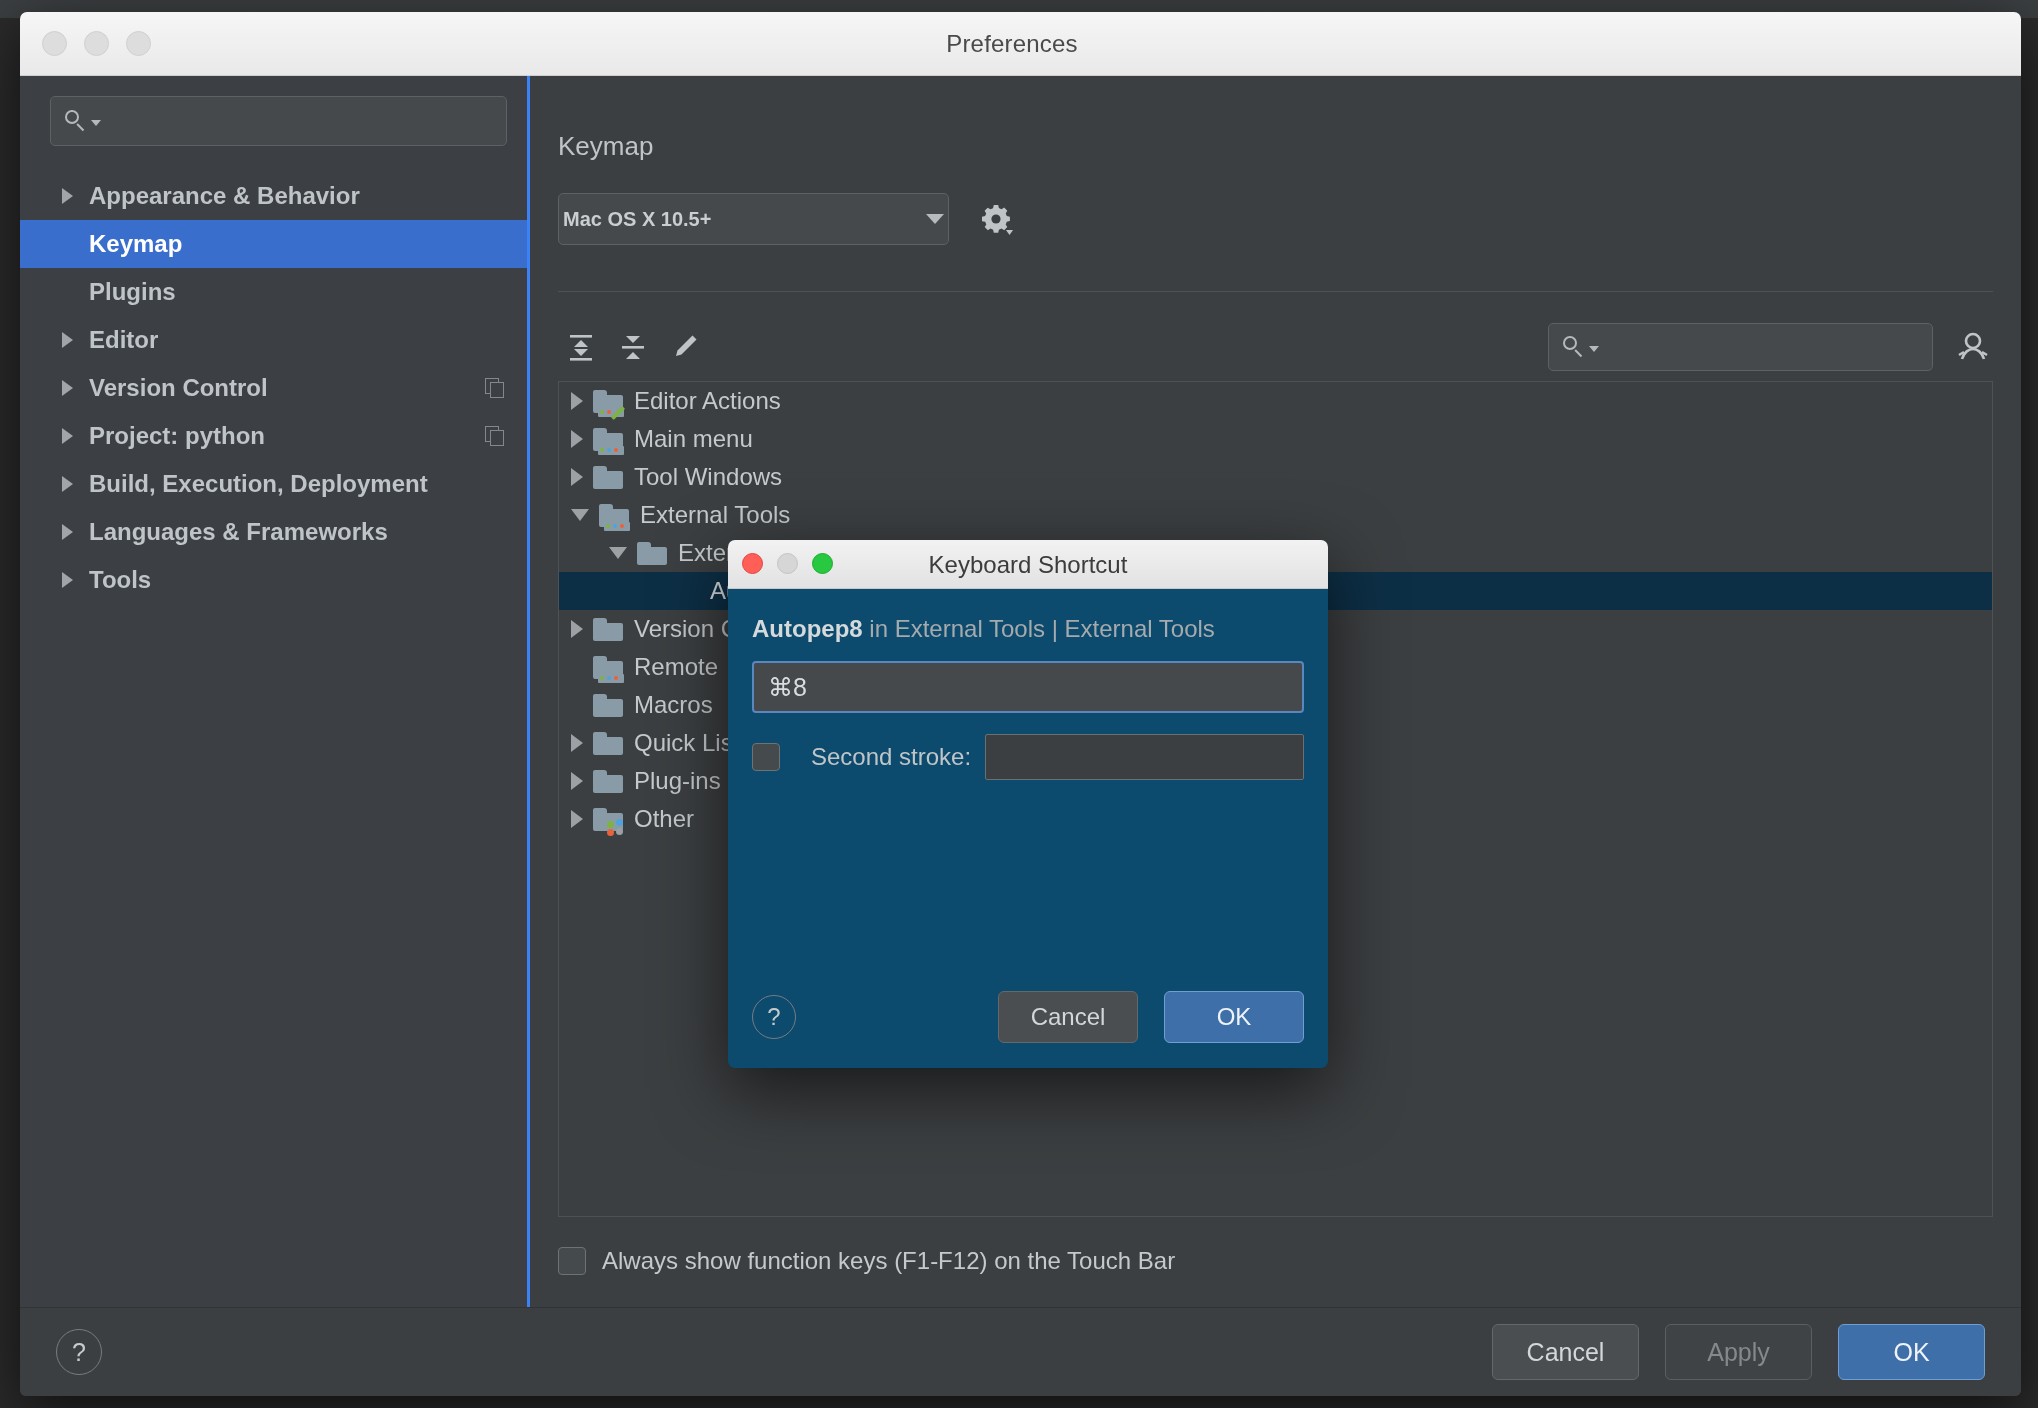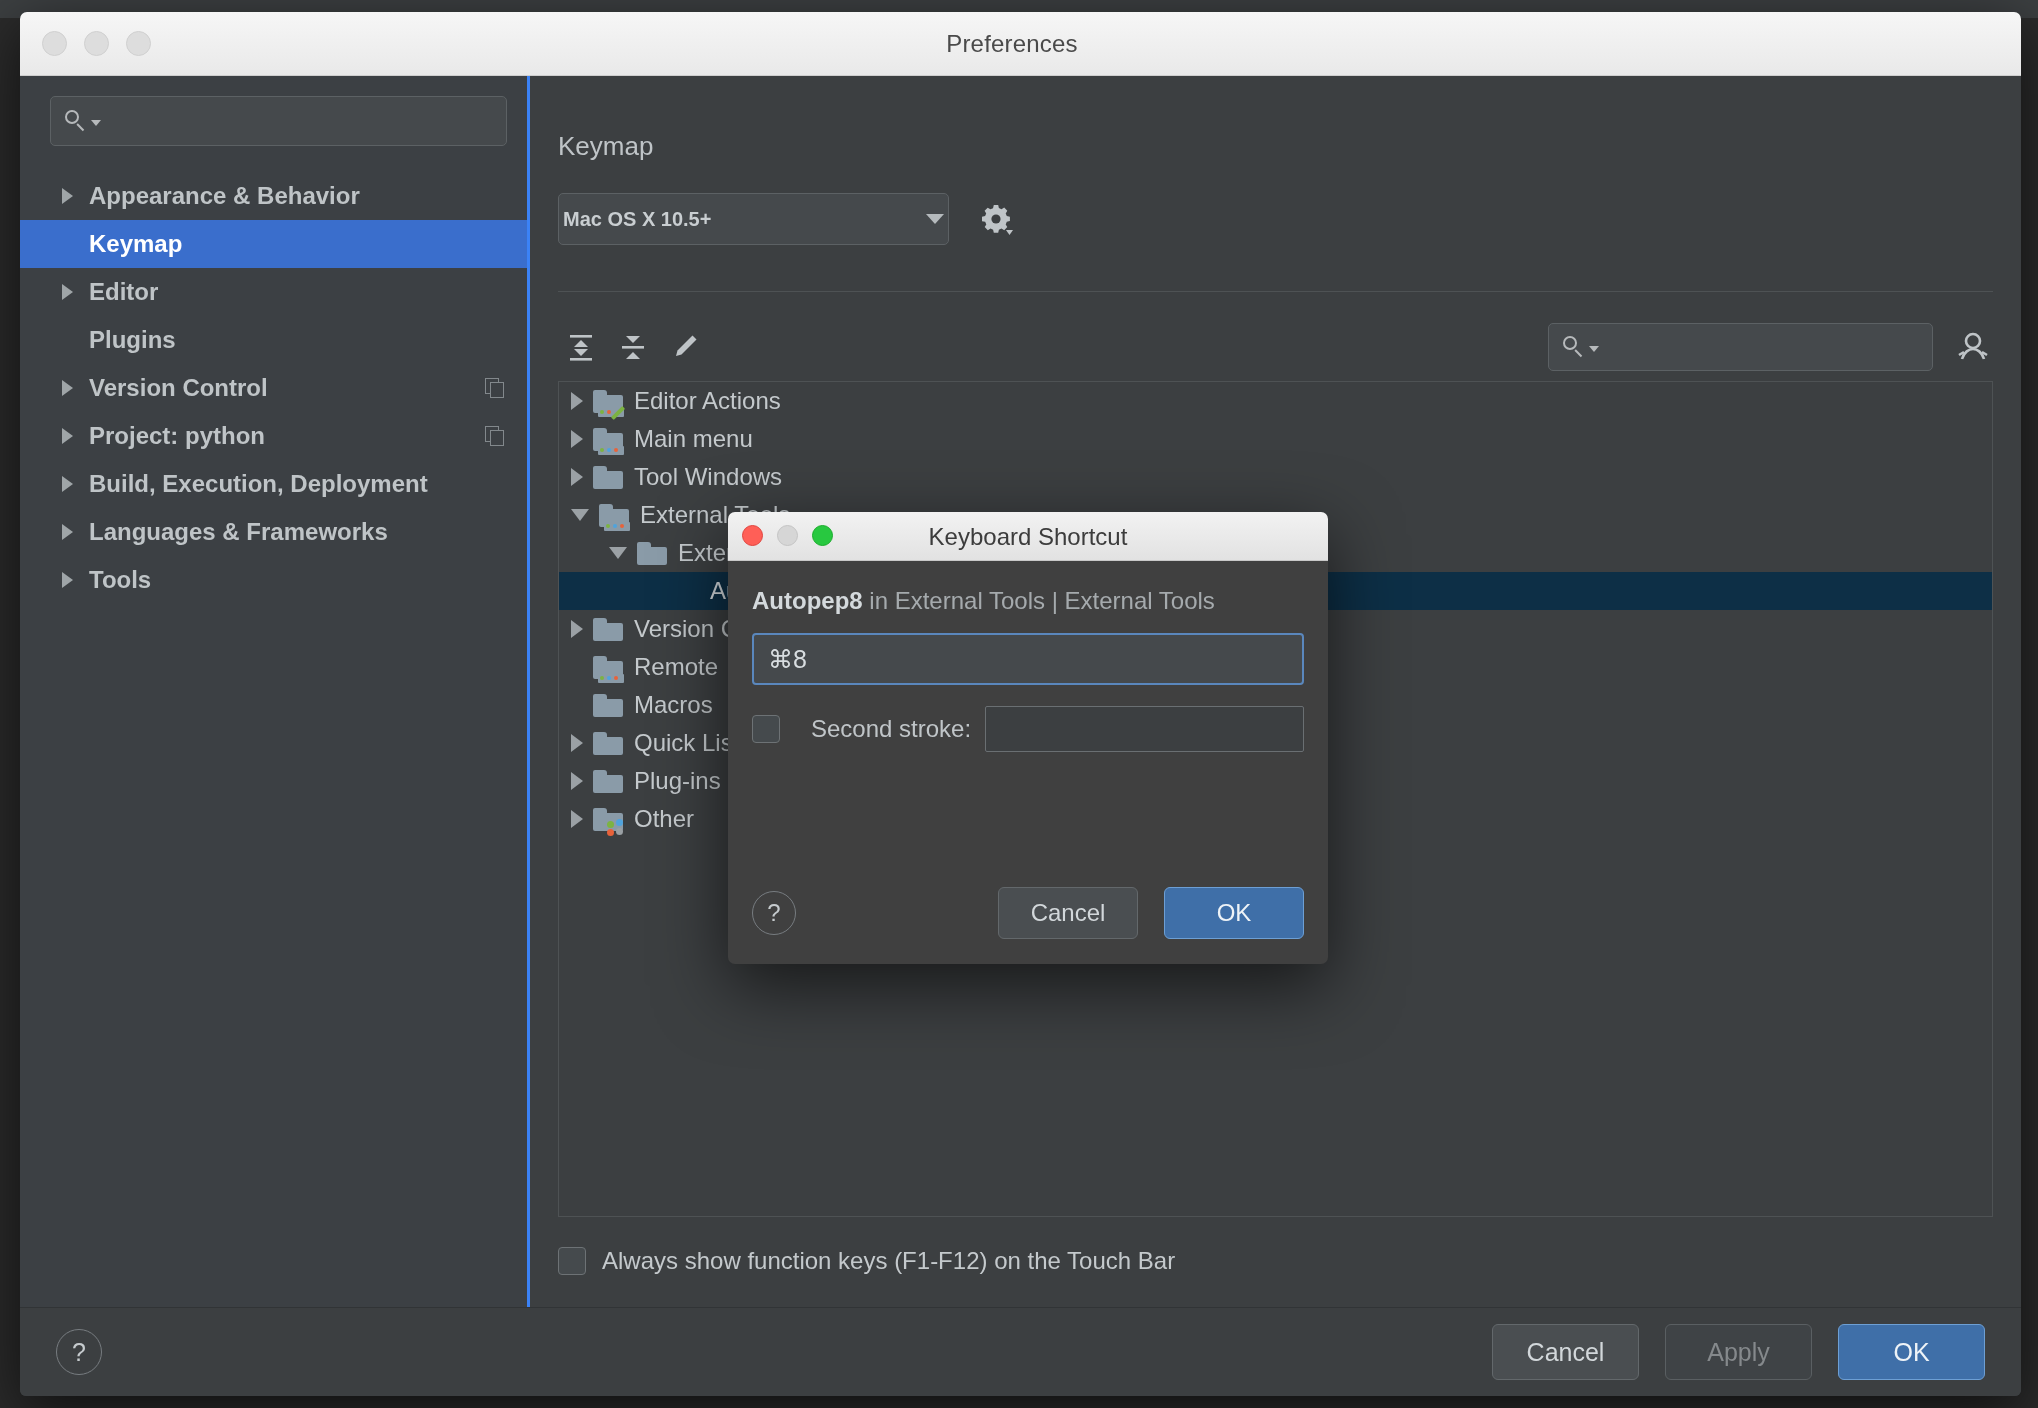--- a/index.html
+++ b/index.html
@@ -425,24 +425,24 @@
   .btn.primary {
     background: #3f6fa8;
     border: 1px solid #6d9fd4;
     color: #eef3f7;
   }
 
   
   #shortcut-dialog {
     position: absolute;
     left: 728px;
-    top: 512px;
+    top: 540px;
     width: 600px;
-    height: 452px;
-    background: #404040;
+    height: 528px;
+    background: #0c4a6e;
     border-radius: 7px;
     box-shadow: 0 22px 70px rgba(0,0,0,.62);
     overflow: hidden;
     z-index: 50;
   }
   #dlg-titlebar {
     position: relative;
     height: 48px;
     background: linear-gradient(#f2f2f2, #e2e2e2);
     border-bottom: 1px solid #c8c8c8;
@@ -558,26 +558,26 @@
       <div id="sidebar-list">
           <div class="side-item">
             <span class="arrow"></span>
             <span class="label">Appearance &amp; Behavior</span>
           </div>
           <div class="side-item selected">
             <span class="arrow hidden"></span>
             <span class="label">Keymap</span>
           </div>
           <div class="side-item">
+            <span class="arrow hidden"></span>
+            <span class="label">Plugins</span>
+          </div>
+          <div class="side-item">
             <span class="arrow"></span>
             <span class="label">Editor</span>
-          </div>
-          <div class="side-item">
-            <span class="arrow hidden"></span>
-            <span class="label">Plugins</span>
           </div>
           <div class="side-item">
             <span class="arrow"></span>
             <span class="label">Version Control</span>
             <span class="copy-badge"></span>
           </div>
           <div class="side-item">
             <span class="arrow"></span>
             <span class="label">Project: python</span>
             <span class="copy-badge"></span>

